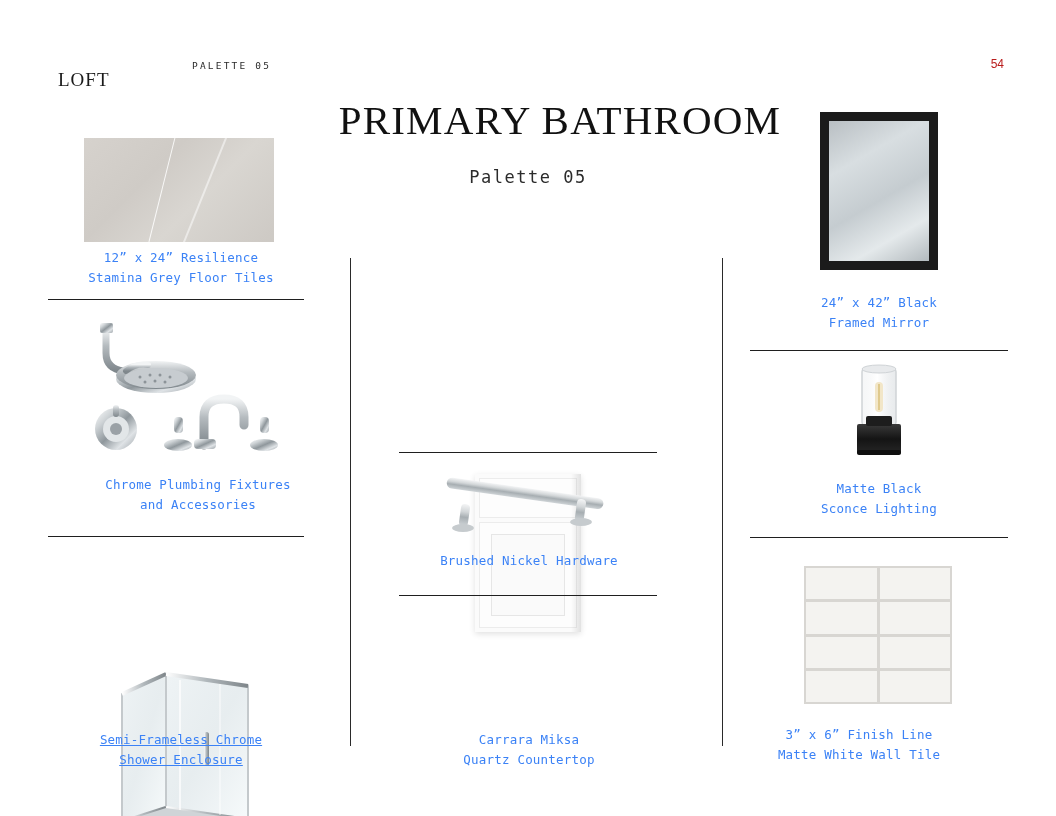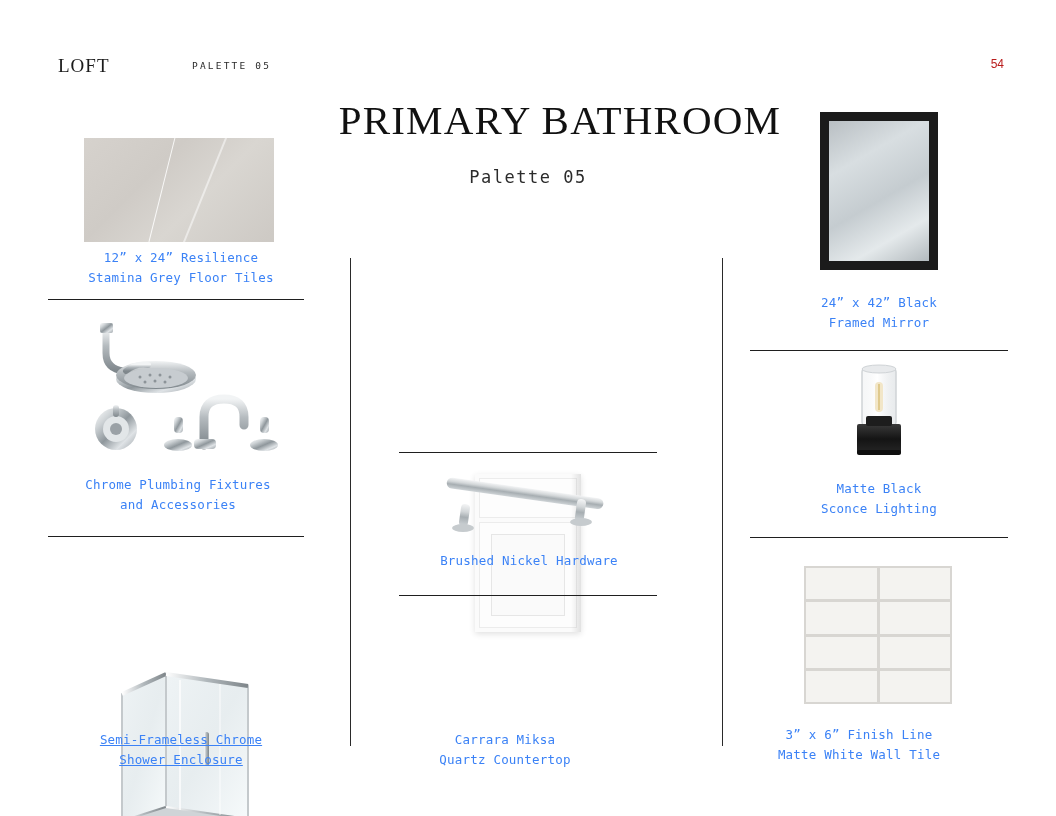--- a/index.html
+++ b/index.html
@@ -18,21 +18,21 @@
   .page {
     position: relative;
     width: 1056px;
     height: 816px;
   }
 
   
   .brand {
     position: absolute;
     left: 58px;
-    top: 55px;
+    top: 69px;
     font-family: "Liberation Serif", serif;
     font-size: 19px;
     letter-spacing: 1px;
     color: #1a1a1a;
   }
   .palette-tag {
     position: absolute;
     left: 192px;
     top: 60px;
     font-family: "DejaVu Sans Mono", monospace;
@@ -274,21 +274,21 @@
       <rect x="116" y="126" width="22" height="10" rx="4" fill="url(#chrome1)"></rect>
 
       <path d="M100 128 L100 116" stroke="url(#chrome2)" stroke-width="6" stroke-linecap="round"></path>
       <ellipse cx="100" cy="132" rx="14" ry="6" fill="url(#chrome1)"></ellipse>
       <path d="M186 128 L186 116" stroke="url(#chrome2)" stroke-width="6" stroke-linecap="round"></path>
       <ellipse cx="186" cy="132" rx="14" ry="6" fill="url(#chrome1)"></ellipse>
       <rect x="96" y="104" width="9" height="16" rx="4" fill="url(#chrome1)"></rect>
       <rect x="182" y="104" width="9" height="16" rx="4" fill="url(#chrome1)"></rect>
     </svg>
   </div>
-  <div class="caption" style="left:45px; top:475px; width:266px;">Chrome Plumbing Fixtures
+  <div class="caption" style="left:65px; top:475px; width:266px;">Chrome Plumbing Fixtures
 and Accessories</div>
   <div class="hrule" style="left:48px; top:536px; width:256px;"></div>
 
   <div class="swatch shower" style="left:108px; top:558px;">
     <svg width="160" height="180" viewBox="0 0 160 180">
       <defs>
         <linearGradient id="glass" x1="0" y1="0" x2="1" y2="1">
           <stop offset="0" stop-color="#eef3f5" stop-opacity="0.95"></stop>
           <stop offset="0.5" stop-color="#dfe7ea" stop-opacity="0.75"></stop>
           <stop offset="1" stop-color="#f6fafb" stop-opacity="0.9"></stop>
@@ -344,21 +344,21 @@
       <rect x="10" y="18" width="158" height="11" rx="5.5" fill="url(#nickel)" transform="rotate(8 90 24)"></rect>
       <rect x="24" y="34" width="9" height="22" rx="4" fill="url(#nickel)" transform="rotate(8 28 45)"></rect>
       <rect x="140" y="29" width="9" height="22" rx="4" fill="url(#nickel)" transform="rotate(8 144 40)"></rect>
       <ellipse cx="27" cy="58" rx="11" ry="4" fill="#c6cbce"></ellipse>
       <ellipse cx="145" cy="52" rx="11" ry="4" fill="#c6cbce"></ellipse>
     </svg>
   </div>
   <div class="caption" style="left:396px; top:551px; width:266px;">Brushed Nickel Hardware</div>
   <div class="hrule" style="left:399px; top:595px; width:258px;"></div>
 
-  <div class="caption" style="left:372px; top:730px; width:266px;">Carrara Miksa
+  <div class="caption" style="left:396px; top:730px; width:266px;">Carrara Miksa
 Quartz Countertop</div>
 
   <div class="swatch mirror-frame" style="left:820px; top:112px;">
     <div class="mirror-glass"></div>
   </div>
   <div class="caption" style="left:746px; top:293px; width:266px;">24” x 42” Black
 Framed Mirror</div>
   <div class="hrule" style="left:750px; top:350px; width:258px;"></div>
 
   <div class="swatch sconce" style="left:833px; top:362px;">

